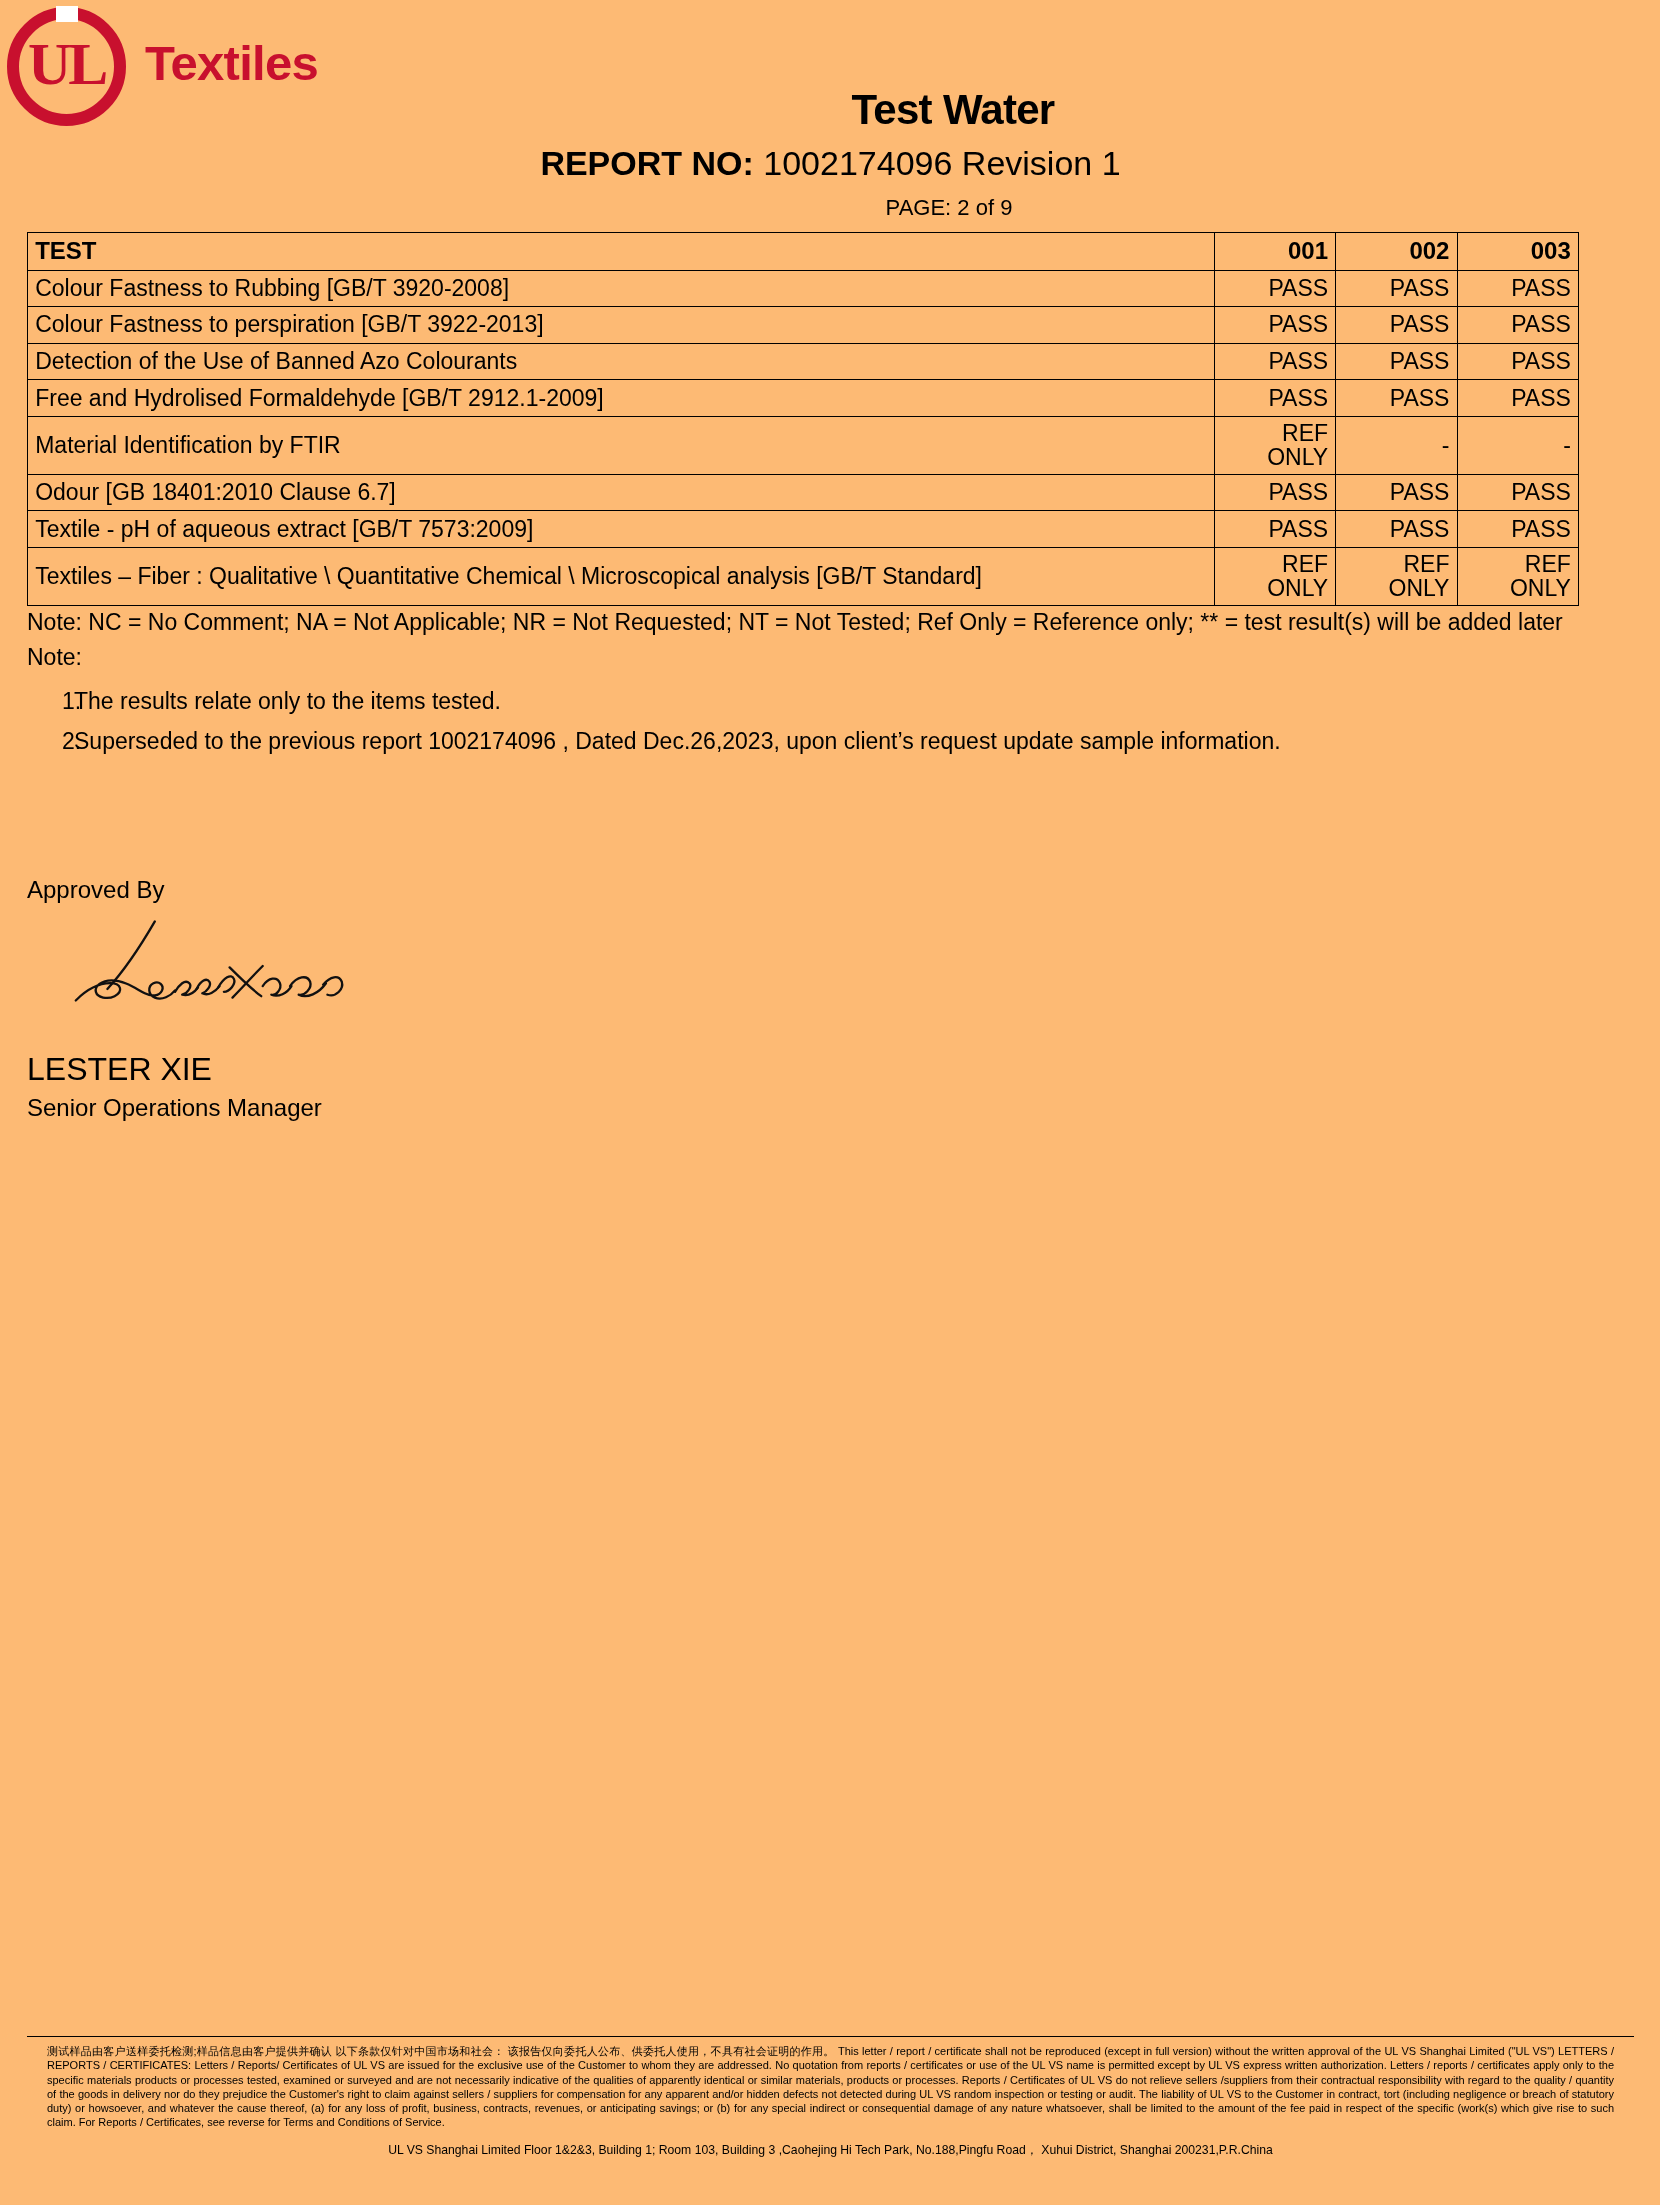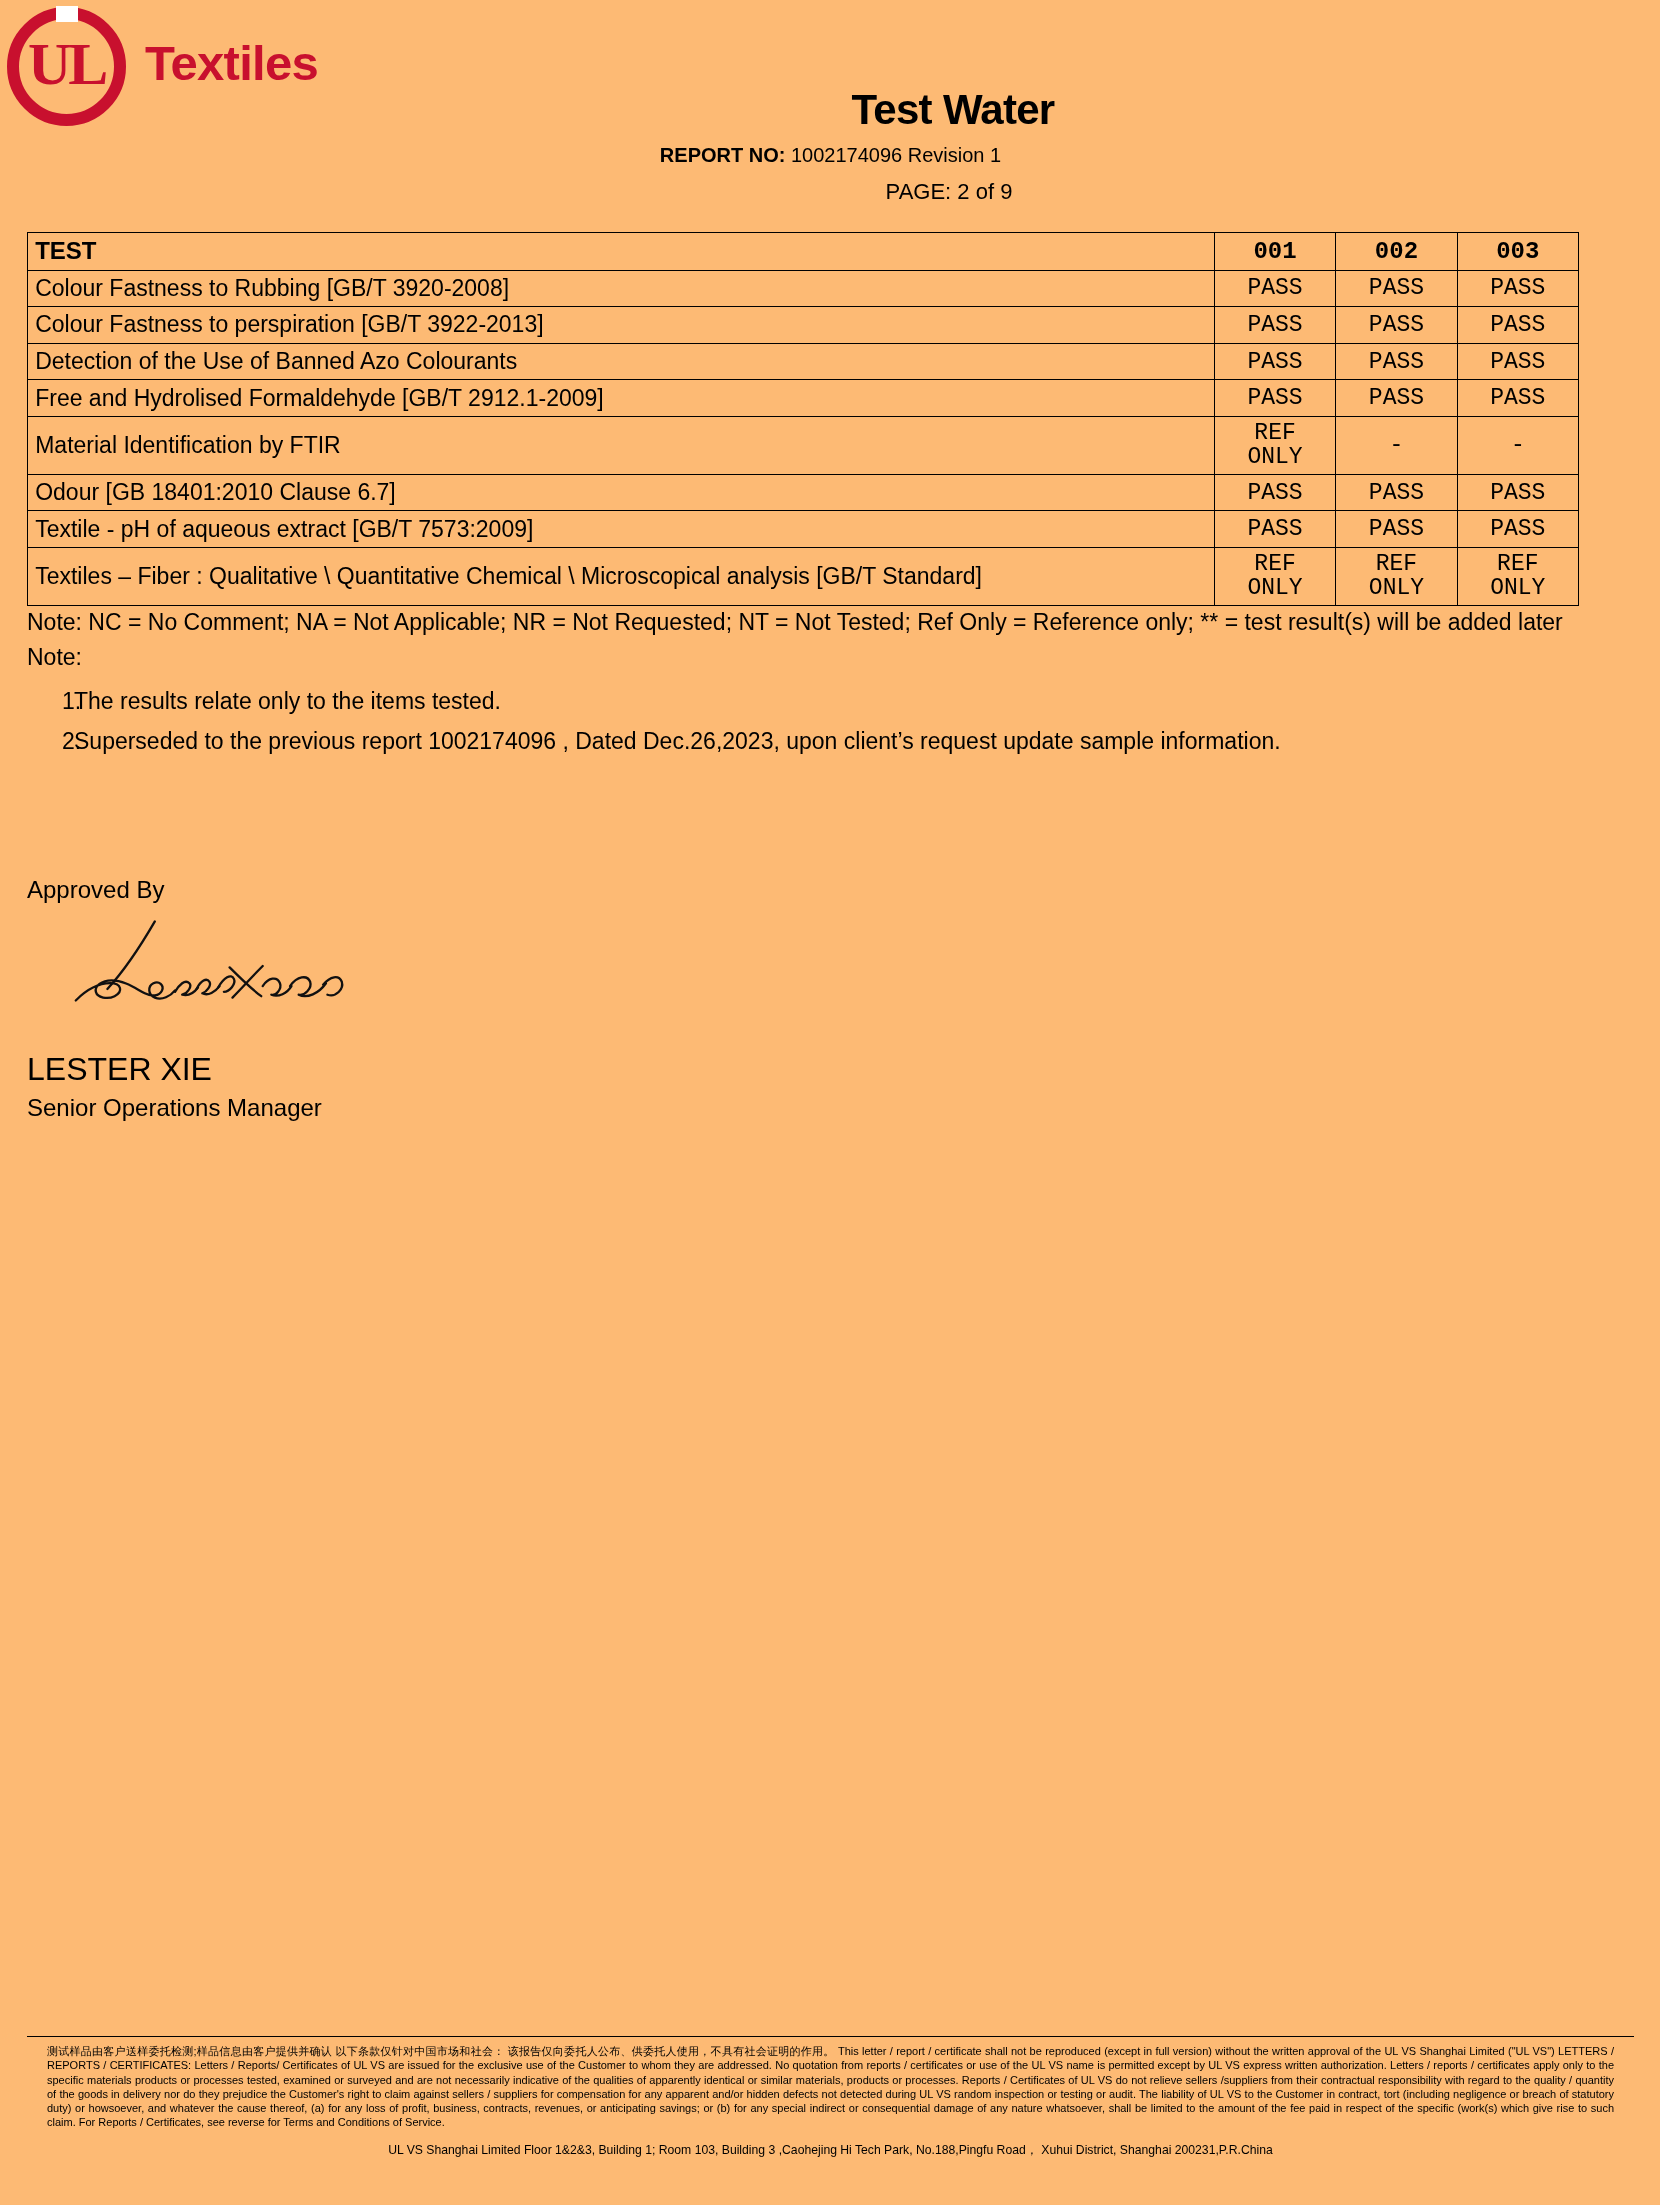--- a/index.html
+++ b/index.html
@@ -84,21 +84,21 @@
     text-align: center;
   }
   .doc-title {
     font-size: 42px;
     font-weight: bold;
     letter-spacing: -0.7px;
     margin: 0;
     padding-left: 245px;
   }
   .report-no {
-    font-size: 20px;
+    font-size: 34px;
     margin-top: 10px;
   }
   .report-no b { font-weight: bold; }
   .page-no {
     font-size: 22px;
     margin-top: 11.5px;
     padding-left: 237px;
   }
 
   
@@ -113,23 +113,22 @@
   table.results th, table.results td {
     border: 1.4px solid #000000;
     padding: 4.3px 7.2px;
     font-size: 23px;
     vertical-align: middle;
   }
   table.results th.test-col, table.results td.test-col {
     text-align: left;
   }
   table.results th.num-col, table.results td.num-col {
-    text-align: center;
+    text-align: right;
     width: 106px;
-    font-family: Liberation Mono, monospace;
   }
   table.results th {
     font-weight: bold;
     font-size: 24px;
   }
   .two-line { line-height: 1.05; }
 
   
   .notes {
     margin: 4.3px 27px 0 27px;

